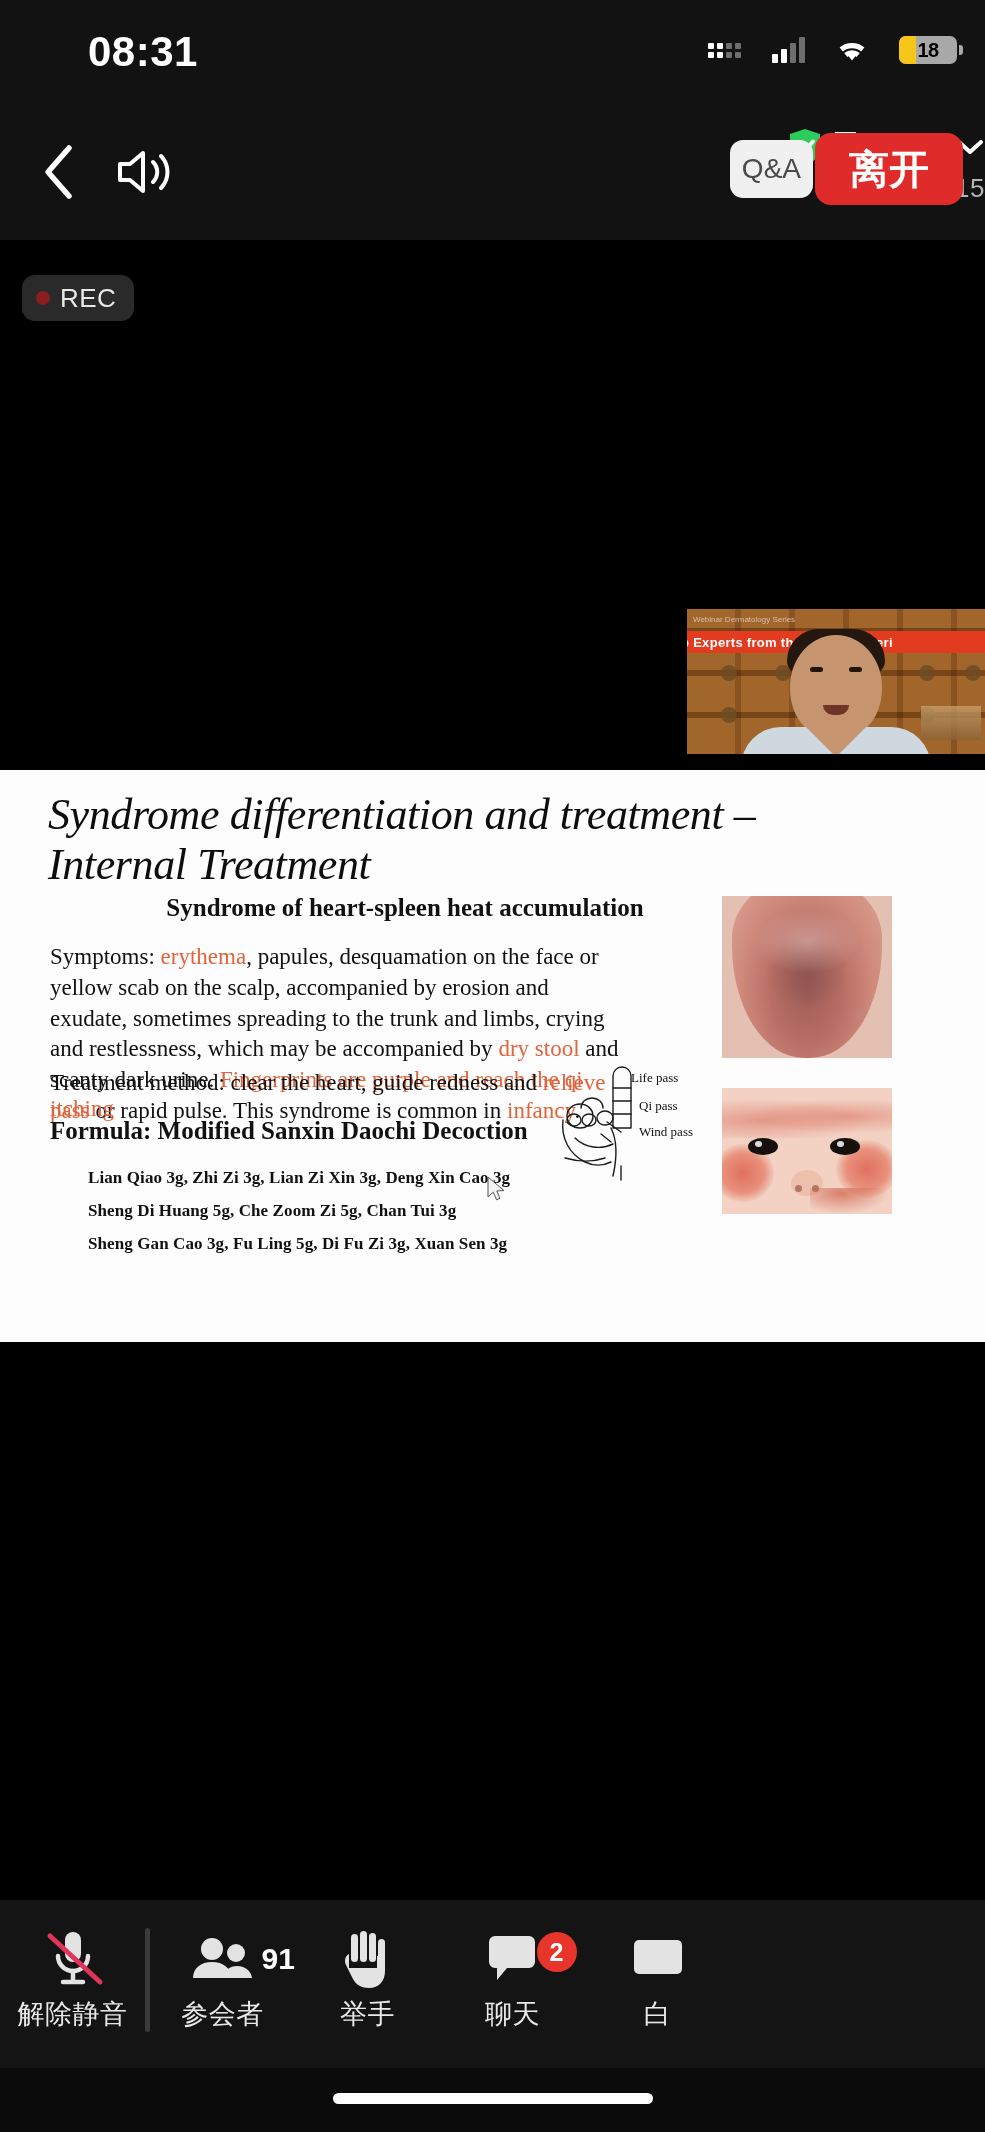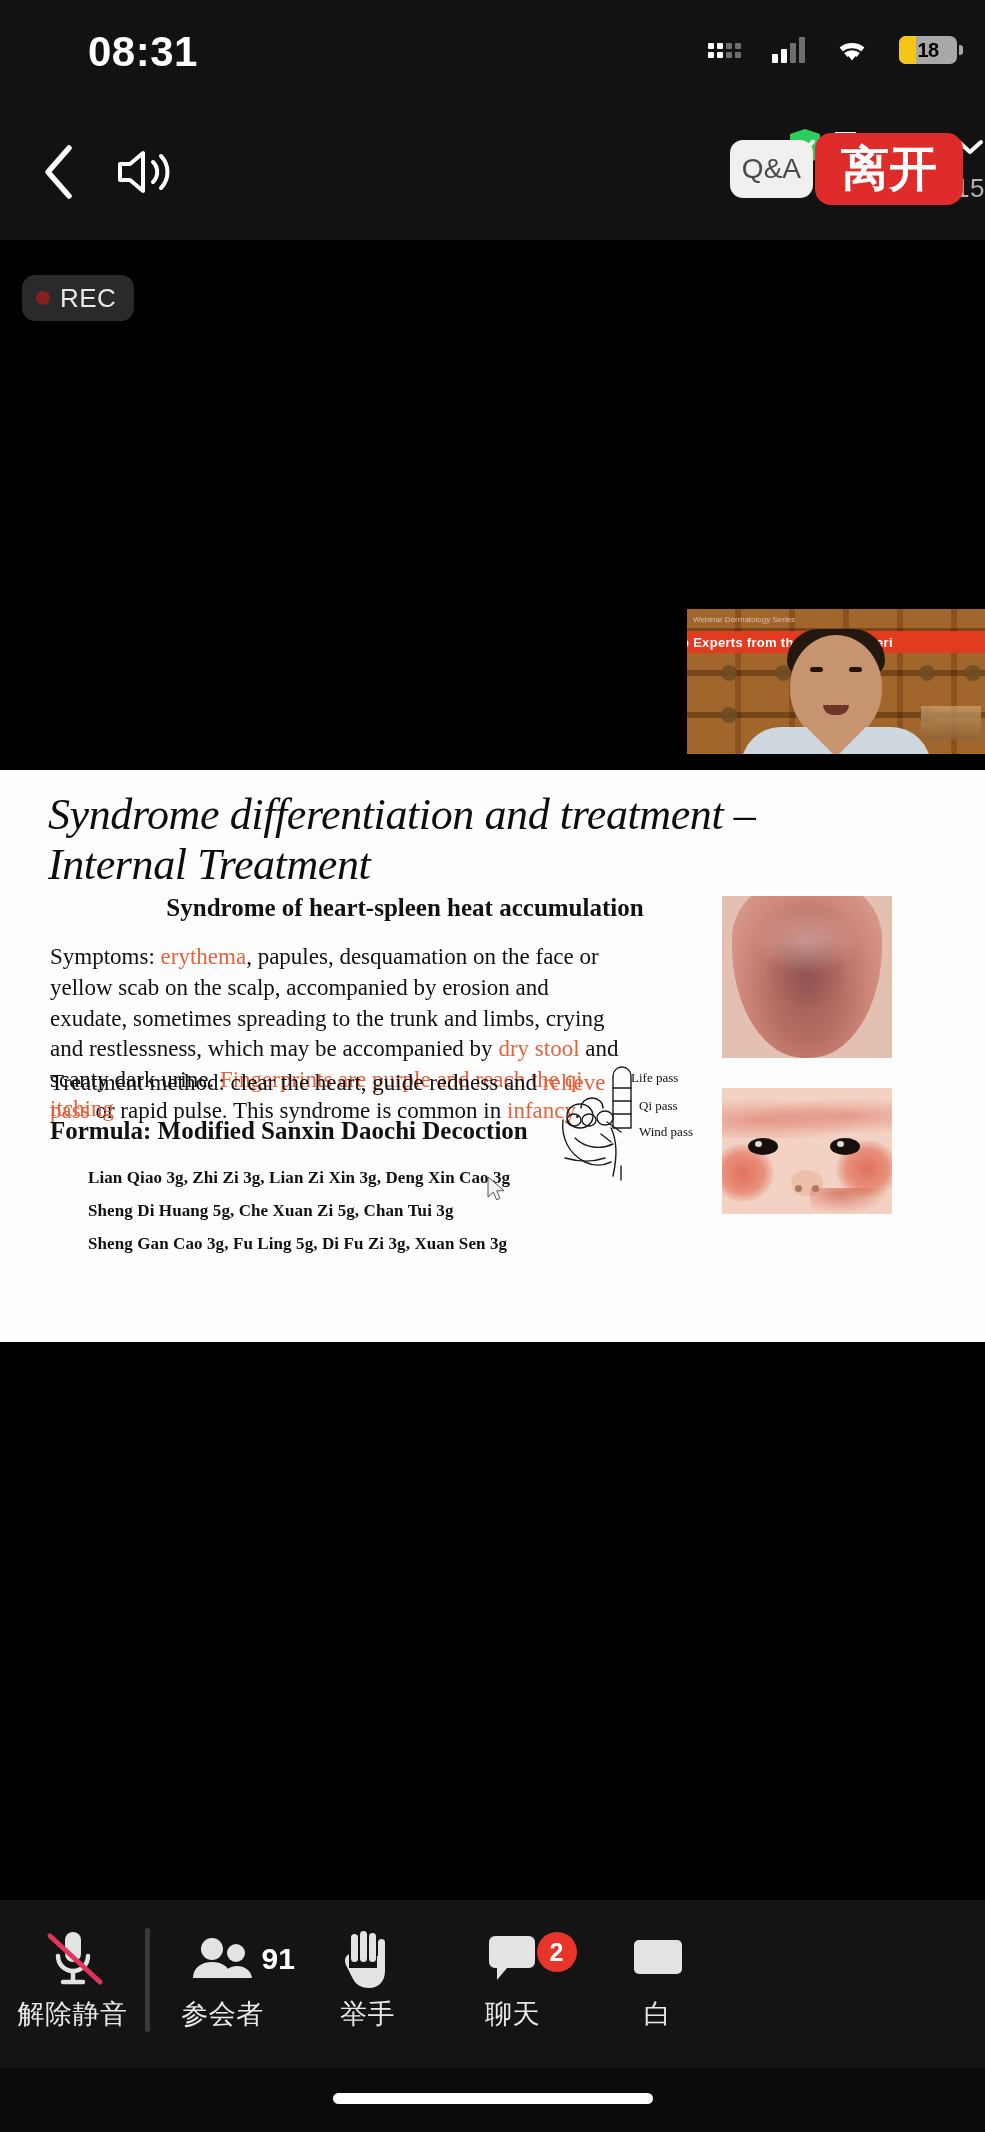--- a/index.html
+++ b/index.html
@@ -84,21 +84,21 @@
     background:#f0f0f0; border-radius:13px;
     min-width:78px; height:58px;
     display:flex; align-items:center; justify-content:center;
     color:#4a4a4a; font-size:28px; font-weight:500; padding:0 12px;
   }
   #leave-button{
     position:absolute; right:22px; top:33px;
     background:#e02b2b; border-radius:16px;
     width:148px; height:72px;
     display:flex; align-items:center; justify-content:center;
-    color:#fff; font-size:48px; font-weight:600;
+    color:#fff; font-size:40px; font-weight:600;
   }
 
   
   #stage{
     position:absolute; top:240px; left:0; width:985px; height:1660px;
     background:#000;
   }
   #rec-badge{
     position:absolute; left:22px; top:35px;
     height:46px; padding:0 18px 0 14px;
@@ -456,21 +456,21 @@
 
       <div id="syndrome-heading">Syndrome of heart-spleen heat accumulation</div>
 
       <div id="symptoms-paragraph"><span>Symptoms: </span><span class="hl">erythema</span><span>, papules, desquamation on the face or yellow scab on the scalp, accompanied by erosion and exudate, sometimes spreading to the trunk and limbs, crying and restlessness, which may be accompanied by </span><span class="hl">dry stool</span><span> and scanty dark urine. </span><span class="hl">Fingerprints are purple and reach the qi pass</span><span> or rapid pulse. This syndrome is common in </span><span class="hl">infancy</span><span>.</span></div>
 
       <div id="formula-title">Formula: Modified Sanxin Daochi Decoction</div>
 
       <div id="treatment-method"><span>Treatment method: clear the heart, guide redness and </span><span class="hl">relieve itching</span></div>
 
       <div class="herb-line" id="herb-0">Lian Qiao 3g, Zhi Zi 3g, Lian Zi Xin 3g, Deng Xin Cao 3g</div>
-      <div class="herb-line" id="herb-1">Sheng Di Huang 5g, Che Xuan Zi 5g, Chan Tui 3g</div>
+      <div class="herb-line" id="herb-1">Sheng Di Huang 5g, Che Zoom Zi 5g, Chan Tui 3g</div>
       <div class="herb-line" id="herb-2">Sheng Gan Cao 3g, Fu Ling 5g, Di Fu Zi 3g, Xuan Sen 3g</div>
 
       <div id="slide-cursor">
         <svg width="22" height="28" viewBox="0 0 22 28">
           <path d="M1 1 1 21 6.3 16.2 9.6 23.8 13 22.3 9.8 14.9 17 14.6Z" fill="#f2f2f2" stroke="#555" stroke-width="1"></path>
         </svg>
       </div>
 
       <div id="tongue-image">
         <div class="tongue-bg"></div>

